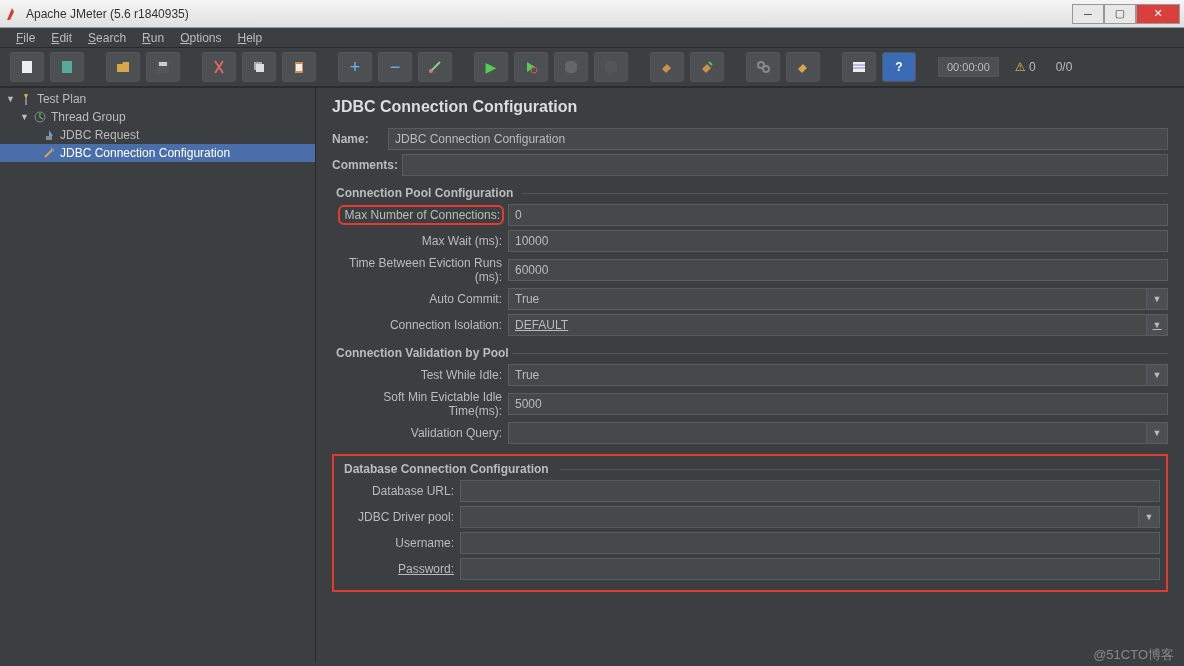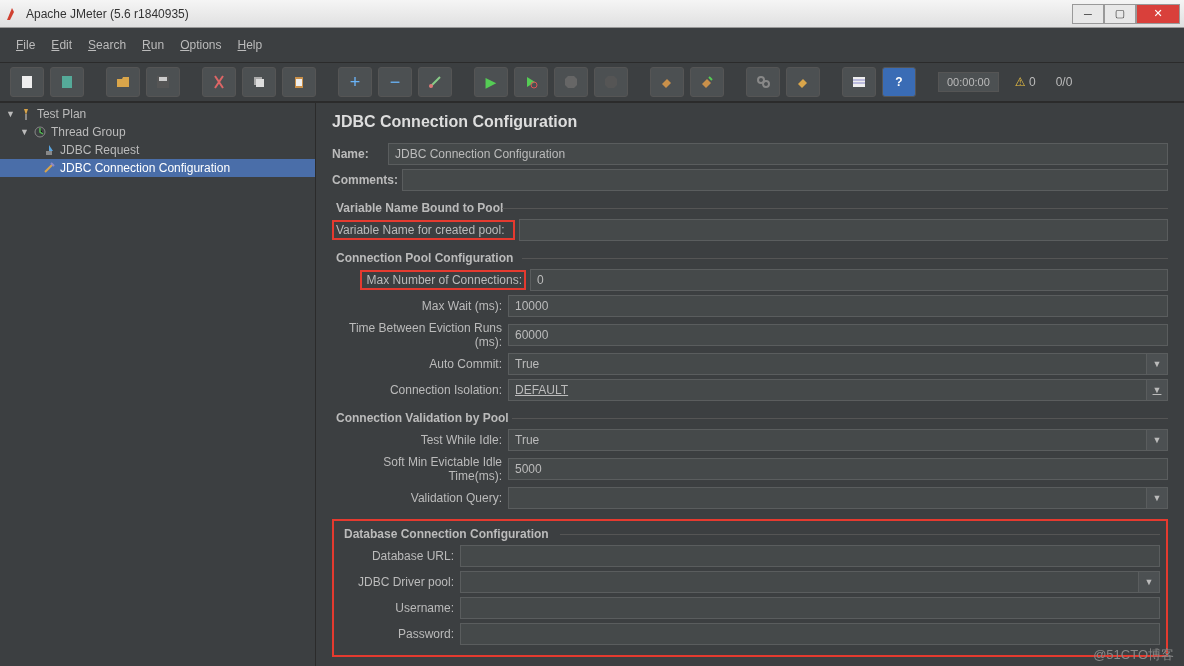--- a/index.html
+++ b/index.html
@@ -5,21 +5,21 @@
 * { box-sizing: border-box; margin: 0; padding: 0; font-family: Arial, sans-serif; }
 body { width: 1184px; height: 666px; background: #3c3f41; color: #bbbbbb; font-size: 12px; overflow: hidden; }
 
 .title-bar { height: 28px; background: linear-gradient(#f5f5f5,#e0e0e0); display: flex; align-items: center; padding: 0 4px; border-bottom: 1px solid #999; color: #333; }
 .title-bar .feather { width: 16px; height: 16px; margin-right: 6px; }
 .title-bar .title { flex: 1; font-size: 12px; }
 .win-btns { display: flex; gap: 0; }
 .win-btn { width: 32px; height: 20px; border: 1px solid #999; background: #e8e8e8; display: flex; align-items: center; justify-content: center; cursor: pointer; font-size: 11px; }
 .win-btn.close { background: #d9403b; color: #fff; width: 44px; }
 
-.menu-bar { height: 35px; background: #3c3f41; display: flex; align-items: center; padding: 0 8px; gap: 0; border-bottom: 1px solid #2b2b2b; }
+.menu-bar { height: 20px; background: #3c3f41; display: flex; align-items: center; padding: 0 8px; gap: 0; border-bottom: 1px solid #2b2b2b; }
 .menu-item { padding: 4px 8px; cursor: pointer; }
 .menu-item u { text-decoration: underline; }
 
 .toolbar { height: 40px; background: #3c3f41; display: flex; align-items: center; padding: 0 10px; gap: 6px; border-bottom: 2px solid #2b2b2b; }
 .tool-btn { width: 34px; height: 30px; border: 1px solid #555; border-radius: 3px; background: #4c5052; display: flex; align-items: center; justify-content: center; cursor: pointer; }
 .tool-sep { width: 10px; }
 .status-box { padding: 3px 8px; border: 1px solid #555; background: #4c5052; font-size: 11px; }
 .warn-tri { color: #f5c842; }
 
 .main { display: flex; height: 574px; }
@@ -236,36 +236,26 @@
 
     <div class="field-row">
       <span class="field-label">Name:</span>
       <input class="field-input" value="JDBC Connection Configuration" style="">
     </div>
     <div class="field-row">
       <span class="field-label" style="width:70px;">Comments:</span>
       <input class="field-input" style="">
     </div>
 
-    <div class="section">
-      <div class="section-title" style="--tlen:170px;">Variable Name Bound to Pool</div>
-      <span class="anno" style="left:-18px;top:196px;">1、</span>
-      <div class="grid-row">
-        <span class="red-box">
-          <span class="grid-label" style="flex:none;display:inline-block;text-align:left;">Variable Name for created pool:</span>
-        </span>
-        <input class="grid-input" style="margin-left: 4px;" value="">
-      </div>
-    </div>
 
     <div class="section">
       <div class="section-title" style="--tlen:190px;">Connection Pool Configuration</div>
       <span class="anno" style="left:-18px;top:246px;">2、</span>
       <div class="grid-row">
-        <span class="red-box" style="margin-left:28px;">
+        <span class="red-box" style="margin-left:6px;border-radius:6px;">
           <span style="display:inline-block;width:158px;text-align:right;">Max Number of Connections:</span>
         </span>
         <input class="grid-input" style="margin-left: 4px;" value="0">
       </div>
       <div class="grid-row">
           <span class="grid-label">Max Wait (ms):</span>
           <input class="grid-input" value="10000" style="">
         </div>
       <div class="grid-row">
           <span class="grid-label">Time Between Eviction Runs (ms):</span>
@@ -321,20 +311,20 @@
           <div class="combo" style="flex:1;">
             <input class="grid-input" value="" style="">
             <div class="combo-btn">▼</div>
           </div>
         </div>
       <div class="grid-row">
           <span class="grid-label" style="flex:0 0 120px;">Username:</span>
           <input class="grid-input" value="" style="">
         </div>
       <div class="grid-row">
-          <span class="grid-label" style="flex:0 0 120px;">Password:</span>
+          <span class="grid-label" style="flex:0 0 120px;text-decoration:underline;">Password:</span>
           <input class="grid-input" type="password" value="" style="">
         </div>
     </div>
   </div>
 </div>
 
 <div class="watermark">@51CTO博客</div>
 
 </body></html>

